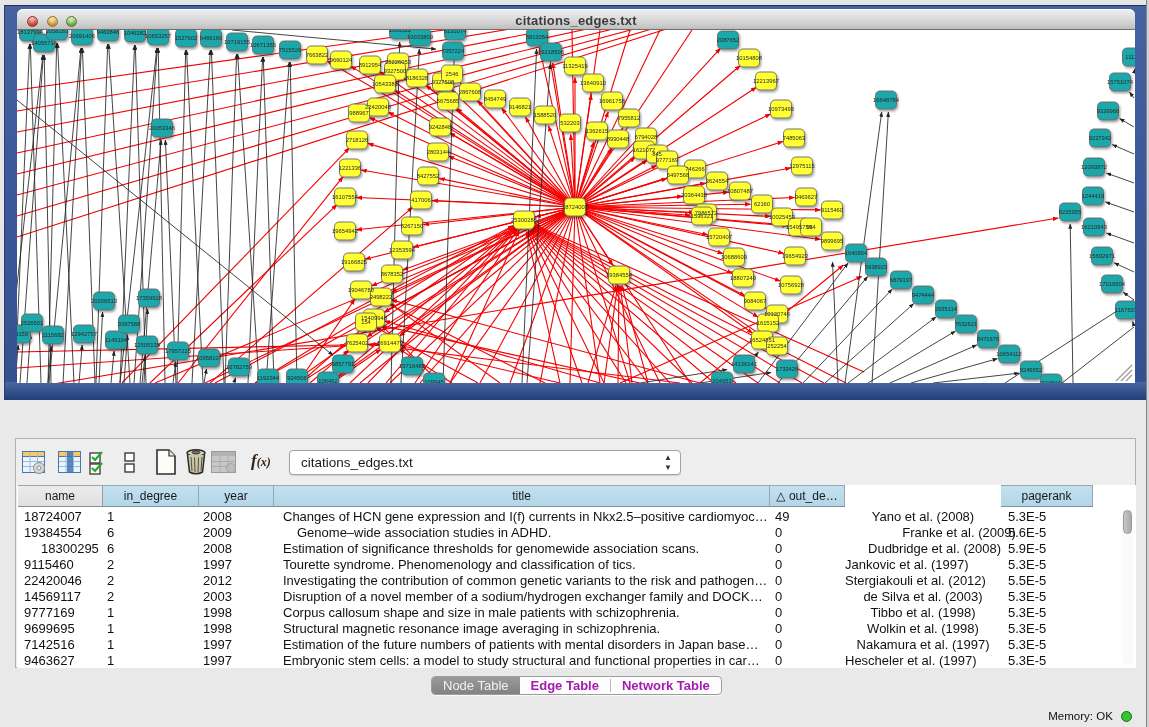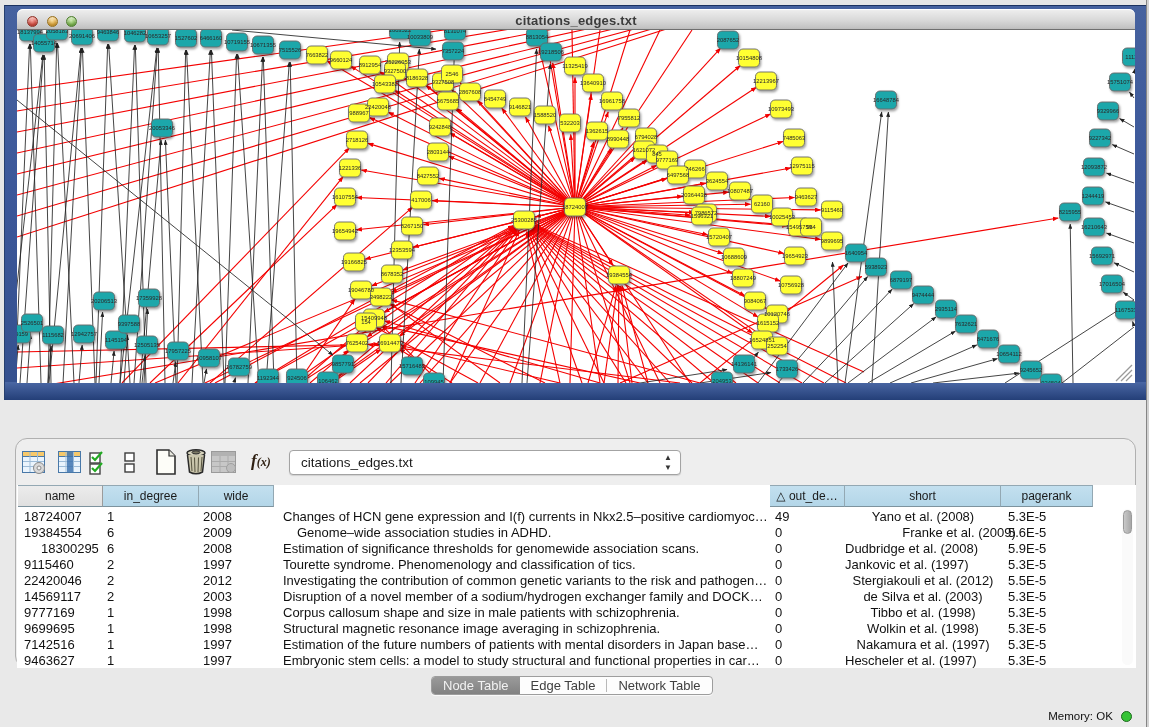--- a/index.html
+++ b/index.html
@@ -27,41 +27,41 @@
 
 #canvas{position:absolute;left:17px;top:30px;width:1118px;height:353px;background:#fff;overflow:hidden}
 
 #panel{position:absolute;left:0;top:400px;width:1146px;height:327px;background:#e9e9e9}
 #phead{position:absolute;left:0;top:4px;width:100%;height:27px;background:#e2e2e2;
   border-top:1px solid #b4b4b4}
 #phead span{position:absolute;left:10px;top:5px;font-size:14px;color:#333}
 #pico{position:absolute;top:10px;right:33px;width:14px;height:14px}
 #pclose{position:absolute;top:8px;right:12px;font-size:15px;font-weight:bold;color:#111}
 #cont{position:absolute;left:15px;top:38px;width:1121px;height:230px;background:#eee;
-  border:1px solid #b0b0b0;border-radius:12px}
+  border:1px solid #b0b0b0;border-radius:0}
 #combo{position:absolute;left:273px;top:11px;width:392px;height:25px;background:#fff;
   border:1px solid #a3a3a3;border-radius:4px;box-shadow:0 1px 1px rgba(0,0,0,.12)}
 #combo span{position:absolute;left:11px;top:4px;font-size:13.5px;color:#1a1a1a}
 #combo .stp{position:absolute;right:8px;top:2px;font-size:8px;color:#333;line-height:10px;text-align:center}
 
 #tbl{position:absolute;left:1px;top:46px;width:1119px;height:183px;background:#fff}
 .hd{position:absolute;top:0;height:22px;background:linear-gradient(180deg,#c3e0ef,#b3d6e8);
   border-right:1px solid #93a8b3;border-top:1px solid #93a8b3;border-bottom:1px solid #7d939e;
   font-size:12px;color:#1a1a1a;text-align:center;line-height:21px}
 .hd.gray{background:linear-gradient(180deg,#ececec,#e0e0e0);border-right:1px solid #9b9b9b}
 .rw{position:absolute;height:16px;font-size:13px;color:#111;white-space:nowrap}
 .rw div{position:absolute;top:0;overflow:hidden}
 #vsb{position:absolute;right:3px;top:24px;width:11px;height:156px;background:#fafafa;border-radius:6px}
 #vsb div{position:absolute;left:1px;top:1px;width:9px;height:24px;border-radius:5px;
   background:linear-gradient(90deg,#c9c9c9,#a8a8a8);border:1px solid #9a9a9a}
 
 #tabs{position:absolute;left:431px;top:276px;height:19px;display:flex;
   border:1px solid #9d9d9d;border-radius:4px;overflow:hidden;background:#fdfdfd;
   box-shadow:0 1px 0 rgba(255,255,255,.7)}
-#tabs div{padding:0 11px;font-size:13px;font-weight:normal;color:#404040;line-height:18px}
+#tabs div{padding:0 11px;font-size:13px;font-weight:bold;color:#a21caf;line-height:18px}
 #tabs .sel{background:linear-gradient(180deg,#9a9a9a,#828282);color:#f2f2f2;font-weight:normal}
 #tabs .sep{width:0;border-left:1px solid #b9b9b9;padding:0;margin:2px 0}
 #mem{position:absolute;right:14px;top:310px;font-size:11.5px;color:#111}
 #mem i{display:inline-block;width:11px;height:11px;border-radius:50%;background:#35c435;
   border:1px solid #1d691d;vertical-align:-2px;margin-left:5px;font-style:normal}
 </style></head>
 <body>
 <div id="root">
   <div id="desk"></div>
   <div id="rstrip"></div>
@@ -679,23 +679,23 @@
           <circle cx="20" cy="17" r="4.5" fill="#bdbdbd" stroke="#a0a0a0"></circle>
         </svg>
 <div style="position:absolute;left:235px;top:12px;font-family:Liberation Serif,serif;font-style:italic;font-weight:bold;font-size:17px;color:#2f2012">f<span style="font-size:12px">(x)</span></div>
       <div id="combo">
           <span>citations_edges.txt</span>
           <div class="stp">▲<br>▼</div>
         </div>
       <div id="tbl">
           <div class="hd gray" style="left:1px;width:85px">name</div>
 <div class="hd" style="left:86px;width:96px">in_degree</div>
-<div class="hd" style="left:182px;width:75px">wide</div>
+<div class="hd" style="left:182px;width:75px">year</div>
+<div class="hd" style="left:257px;width:496px">title</div>
 <div class="hd" style="left:753px;width:75px">△ out_de…</div>
-<div class="hd" style="left:828px;width:156px">short</div>
 <div class="hd" style="left:984px;width:92px">pagerank</div>
 <div class="rw" style="top:24px">
             <div style="left:7px">18724007</div>
             <div style="left:90px">1</div>
             <div style="left:186px">2008</div>
             <div style="left:266px;width:496px">Changes of HCN gene expression and I(f) currents in Nkx2.5–positive cardiomyoc…</div>
             <div style="left:758px">49</div>
             <div style="left:828px;width:156px;text-align:center">Yano et al. (2008)</div>
             <div style="left:991px">5.3E-5</div>
           </div>
@@ -707,39 +707,39 @@
             <div style="left:758px">0</div>
             <div style="left:864px;width:156px;text-align:center">Franke et al. (2009)</div>
             <div style="left:991px">5.6E-5</div>
           </div>
 <div class="rw" style="top:56px">
             <div style="left:24px">18300295</div>
             <div style="left:90px">6</div>
             <div style="left:186px">2008</div>
             <div style="left:266px;width:496px">Estimation of significance thresholds for genomewide association scans.</div>
             <div style="left:758px">0</div>
-            <div style="left:828px;width:156px;text-align:left">Dudbridge et al. (2008)</div>
+            <div style="left:828px;width:156px;text-align:right">Dudbridge et al. (2008)</div>
             <div style="left:991px">5.9E-5</div>
           </div>
 <div class="rw" style="top:72px">
             <div style="left:7px">9115460</div>
             <div style="left:90px">2</div>
             <div style="left:186px">1997</div>
             <div style="left:266px;width:496px">Tourette syndrome. Phenomenology and classification of tics.</div>
             <div style="left:758px">0</div>
             <div style="left:828px;width:156px;">Jankovic et al. (1997)</div>
             <div style="left:991px">5.3E-5</div>
           </div>
 <div class="rw" style="top:88px">
             <div style="left:7px">22420046</div>
             <div style="left:90px">2</div>
             <div style="left:186px">2012</div>
             <div style="left:266px;width:496px">Investigating the contribution of common genetic variants to the risk and pathogen…</div>
             <div style="left:758px">0</div>
-            <div style="left:828px;width:156px;text-align:center">Stergiakouli et al. (2012)</div>
+            <div style="left:828px;width:156px;">Stergiakouli et al. (2012)</div>
             <div style="left:991px">5.5E-5</div>
           </div>
 <div class="rw" style="top:104px">
             <div style="left:7px">14569117</div>
             <div style="left:90px">2</div>
             <div style="left:186px">2003</div>
             <div style="left:266px;width:496px">Disruption of a novel member of a sodium/hydrogen exchanger family and DOCK…</div>
             <div style="left:758px">0</div>
             <div style="left:828px;width:156px;text-align:center">de Silva et al. (2003)</div>
             <div style="left:991px">5.3E-5</div>

